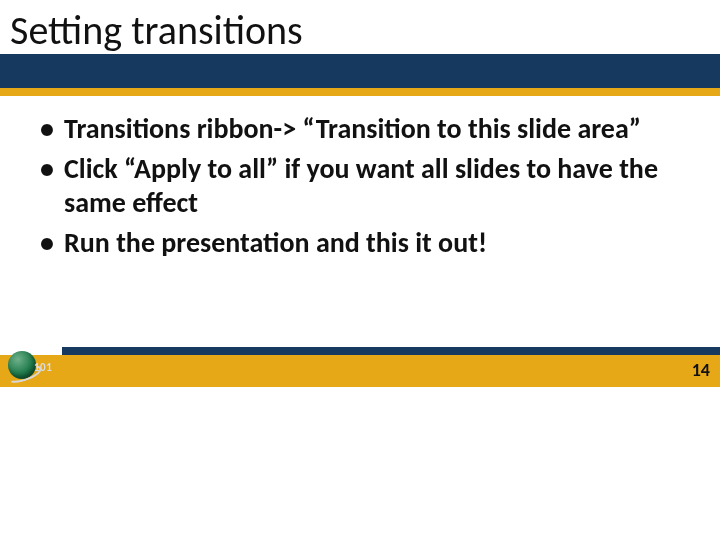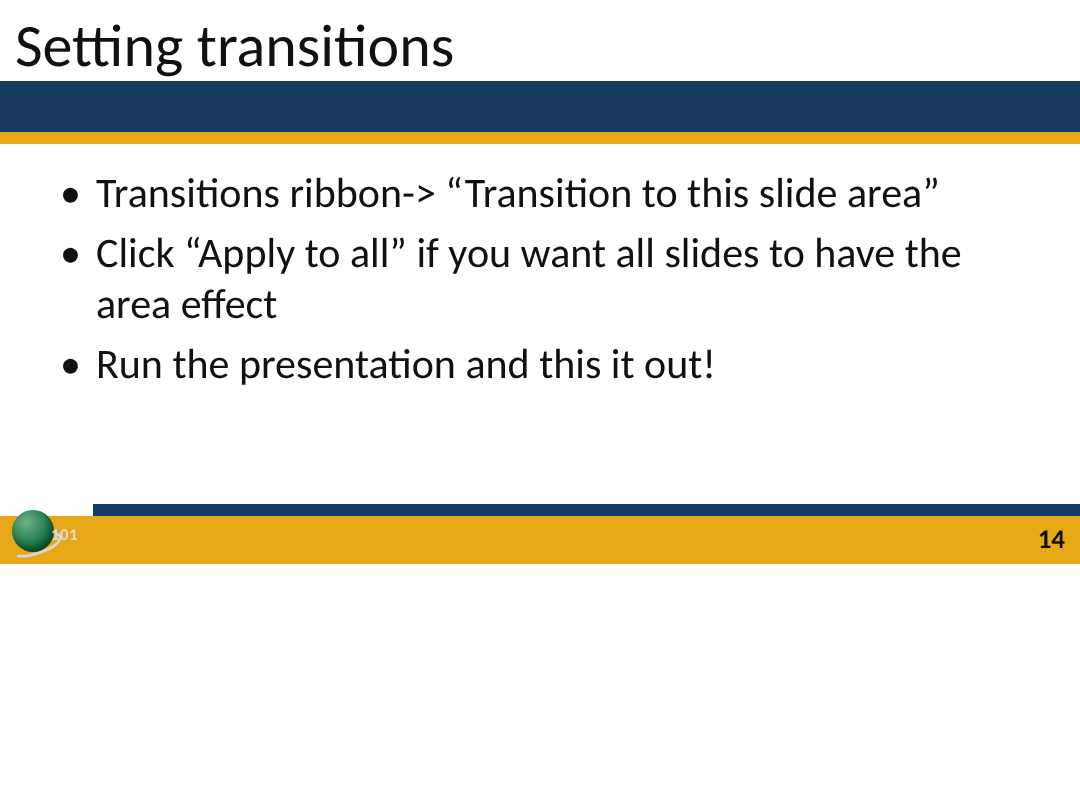--- a/index.html
+++ b/index.html
@@ -45,20 +45,21 @@
 
   
   .body {
     position: absolute;
     top: 112px;
     left: 36px;
     right: 60px;
   }
   .body ul {
     list-style: none;
+    font-weight: bold;
   }
   .body li {
     position: relative;
     font-size: 28px;
     line-height: 1.22;
     color: #111;
     padding-left: 28px;
     margin-bottom: 6px;
   }
   .body li::before {
@@ -67,21 +68,21 @@
     left: 4px;
     top: 0;
     font-size: 28px;
     color: #111;
   }
 
   
   .footer {
     position: absolute;
     left: 0;
-    bottom: 16px;
+    bottom: 5px;
     width: 100%;
     height: 46px;
   }
   .footer-gold {
     position: absolute;
     left: 0;
     bottom: 0;
     width: 100%;
     height: 32px;
     background: #e6a817;
@@ -159,21 +160,21 @@
 
   <div class="title-area">
     <div class="title-text">Setting transitions</div>
     <div class="title-bar"></div>
     <div class="title-accent"></div>
   </div>
 
   <div class="body">
     <ul>
       <li>Transitions ribbon-&gt; “Transition to this slide area”</li>
-      <li>Click “Apply to all” if you want all slides to have the area effect</li>
+      <li>Click “Apply to all” if you want all slides to have the same effect</li>
       <li>Run the presentation and this it out!</li>
     </ul>
   </div>
 
   <div class="footer">
     <div class="footer-blue"></div>
     <div class="footer-blue-inner"></div>
     <div class="footer-gold"></div>
     <div class="logo">
       <div class="globe"></div>

